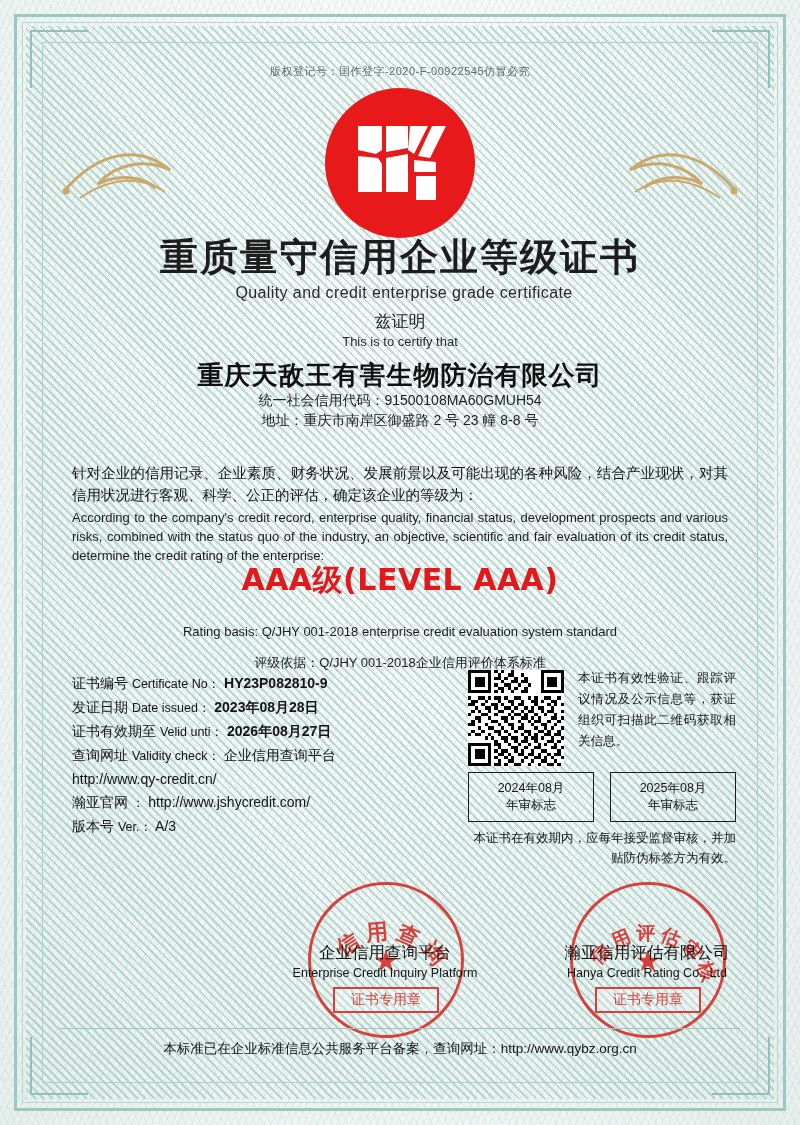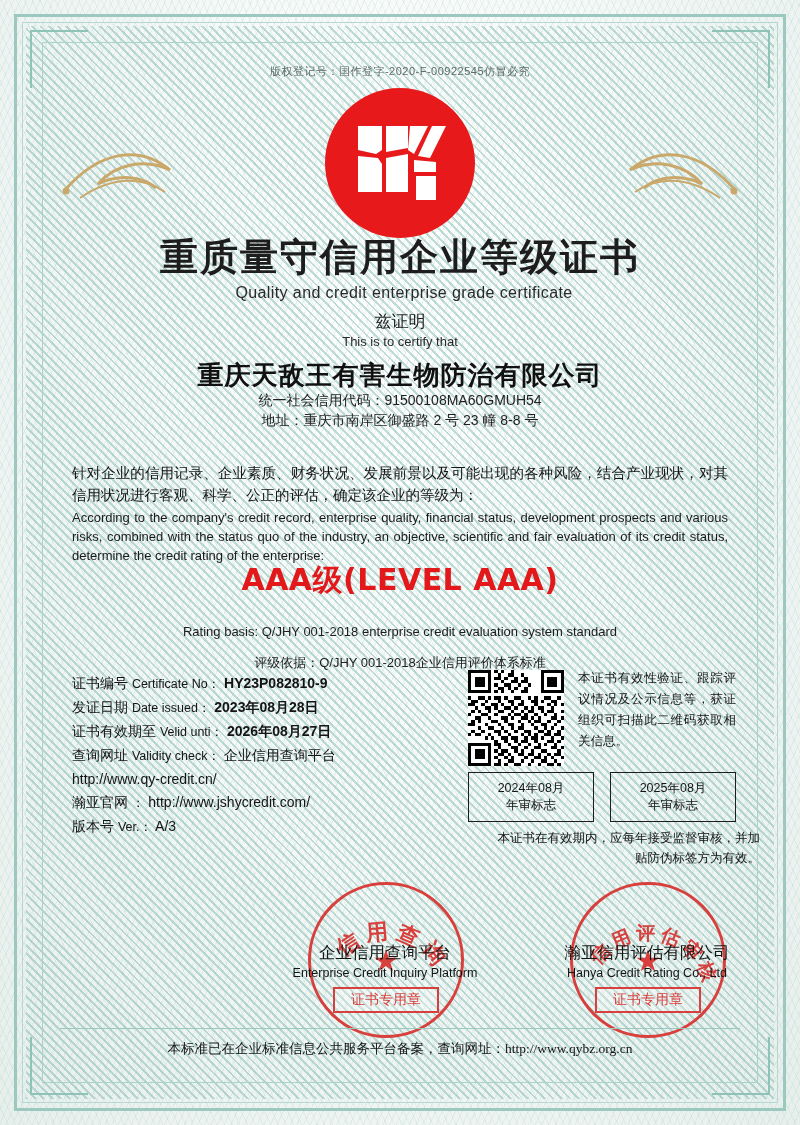--- a/index.html
+++ b/index.html
@@ -144,21 +144,21 @@
   .stamp-boxes{
     position:absolute;left:468px;top:772px;width:268px;height:50px;
     display:flex;gap:16px;
   }
   .stamp-box{
     flex:1;border:1px solid #1d1d1d;display:flex;flex-direction:column;
     align-items:center;justify-content:center;font-size:12.5px;color:#141414;line-height:17px;
   }
   .right-note2{
     position:absolute;left:468px;top:828px;width:268px;
-    font-size:12.5px;color:#141414;line-height:20px;text-align:right;margin-left:24px;
+    font-size:12.5px;color:#141414;line-height:20px;text-align:right;
   }
 
   
   .seal{
     position:absolute;width:150px;height:150px;border-radius:50%;
     border:3px solid #d8322f;opacity:.92;
   }
   .seal.left{left:308px;top:882px;}
   .seal.right{left:570px;top:882px;}
   .seal .inner-star{
@@ -177,21 +177,21 @@
   .org{
     position:absolute;bottom:0;font-size:16px;color:#141414;text-align:center;
   }
   .org-left{left:290px;top:942px;width:190px;}
   .org-right{left:552px;top:942px;width:190px;}
   .org .cn{font-size:16.5px;}
   .org .en{font-size:12.5px;margin-top:2px;}
 
   .footer{
     position:absolute;left:60px;right:60px;top:1040px;text-align:center;
-    font-size:13.5px;color:#141414;font-family:Liberation Serif, serif;
+    font-size:13.5px;color:#141414;
   }
   .footer-rule{
     position:absolute;left:60px;right:60px;top:1028px;height:1px;background:#9cc9bf;
   }
 </style>
 </head>
 <body>
 
 <div class="cert">
 

